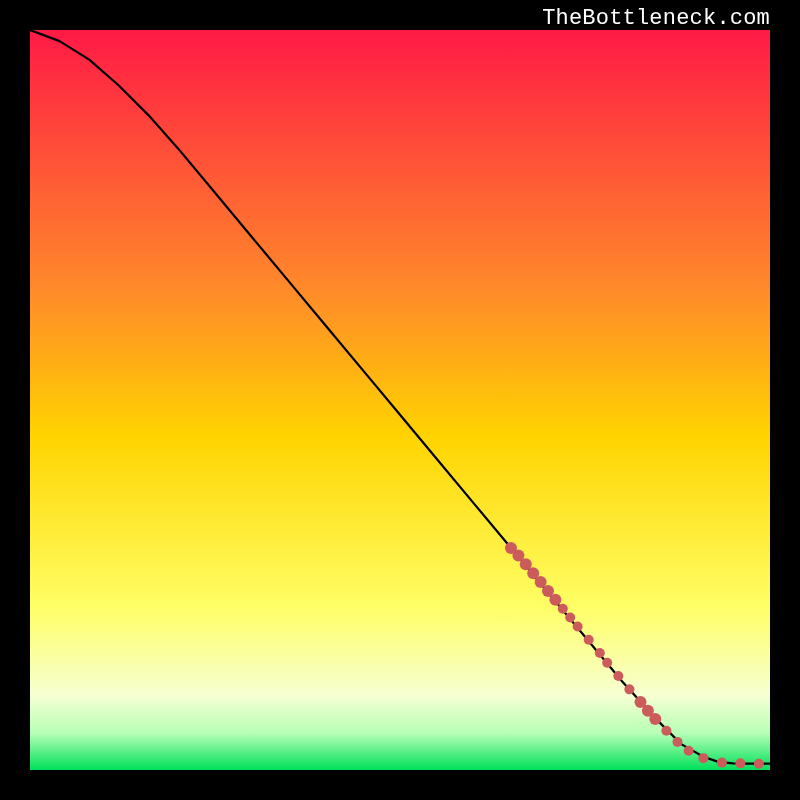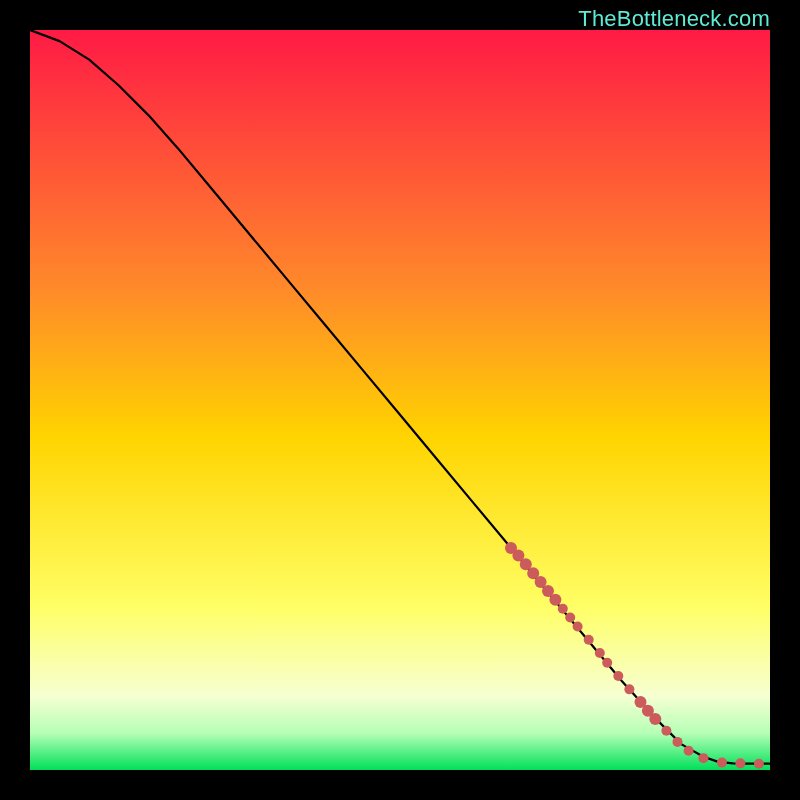--- a/index.html
+++ b/index.html
@@ -23,25 +23,25 @@
     position: absolute;
     left: 0;
     top: 0;
     width: 740px;
     height: 740px;
   }
   .watermark {
     position: absolute;
     top: 6px;
     right: 30px;
-    color: #5eead4;
+    color: #ffffff;
     font-size: 22px;
     font-weight: 500;
     letter-spacing: 0.2px;
-    font-family: Liberation Sans, sans-serif;
+    font-family: Liberation Mono, monospace;
   }
   svg { display: block; }
 </style>
 </head>
 <body>
 
 <div class="watermark">TheBottleneck.com</div>
 
 <div class="frame">
   <svg class="plot" viewBox="0 0 740 740">

